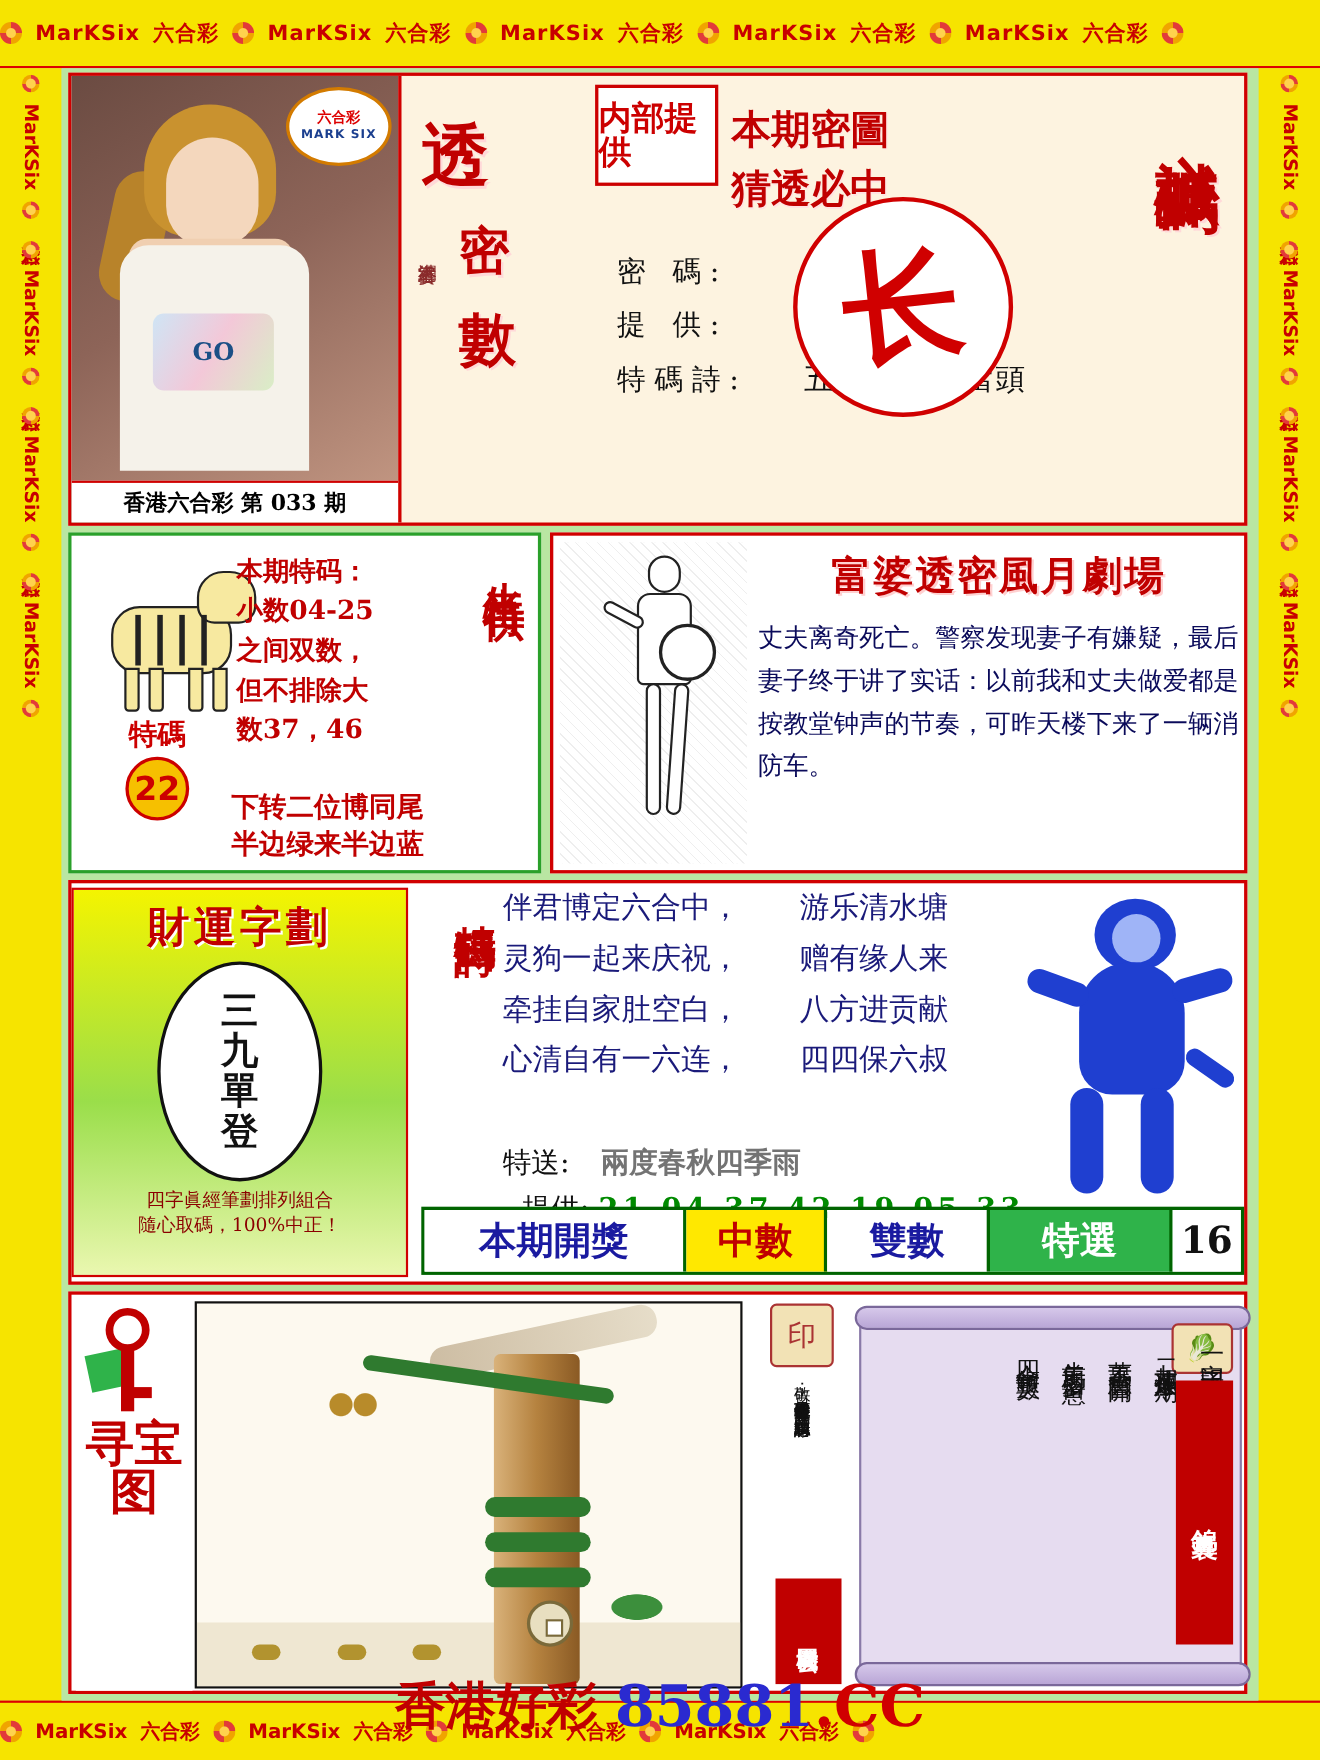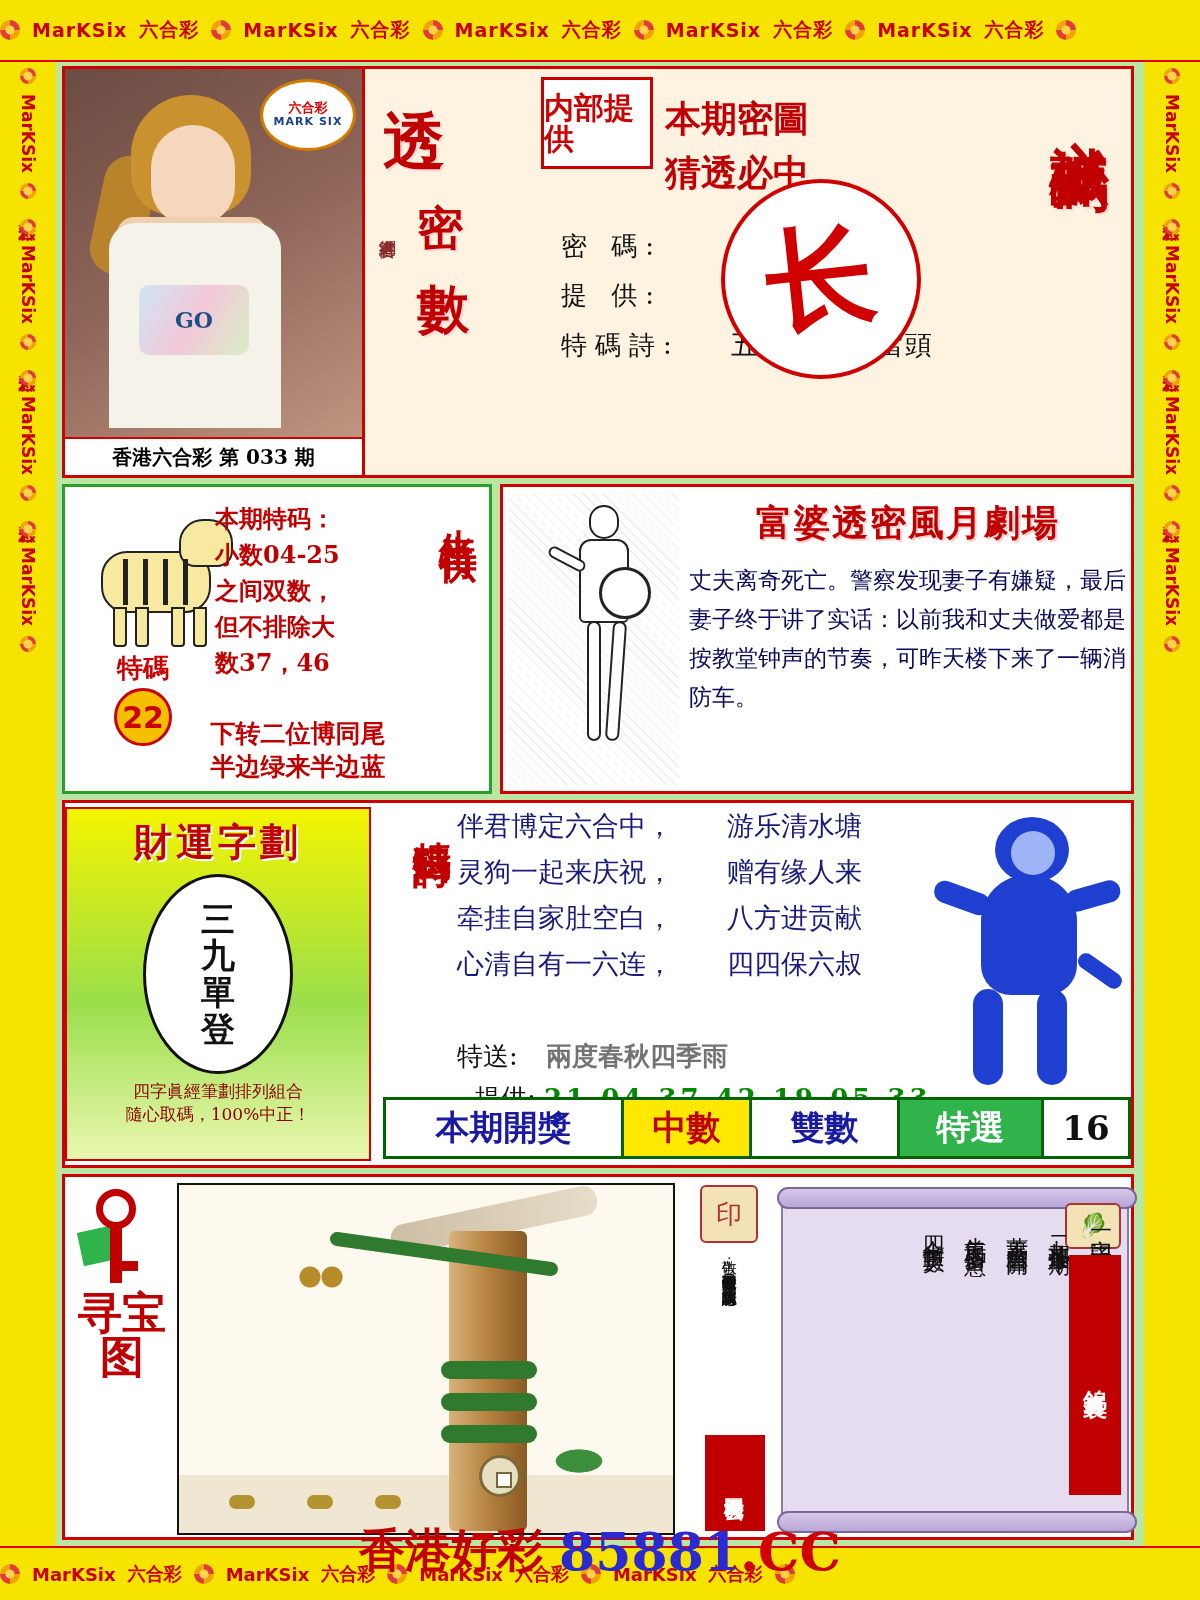--- a/index.html
+++ b/index.html
@@ -322,21 +322,21 @@
     position:absolute; left:318px; bottom:6px; width:748px; height:62px;
     display:flex; align-items:stretch; border:3px solid #006400;
   }
   #draw-bar .seg { display:flex; align-items:center; justify-content:center;
     font-family:"DejaVu Serif", serif; font-weight:bold; font-size:34px;
     border-right:3px solid #006400; }
   #draw-bar .seg:last-child { border-right:none; }
   .seg-a { width:238px; background:#ffffff; color:#1a1aa0; }
   .seg-b { width:128px; background:#ffe800; color:#c00000; }
   .seg-c { width:148px; background:#ffffff; color:#1a1aa0; }
-  .seg-d { width:144px; background:#2fb34a; color:#ffffff; }
+  .seg-d { width:166px; background:#2fb34a; color:#ffffff; }
   .seg-e { flex:1; background:#ffffff; color:#111; font-size:42px; }
 
   
   #row4 { left:6px; top:1112px; width:1072px; height:366px; border:3px solid #d00000; background:#fff; }
   #xunbao {
     position:absolute; left:4px; top:4px; width:106px; height:356px;
     background:#fff;
   }
   #xunbao .key {
     width:72px; height:96px; margin:8px auto 0; position:relative;

